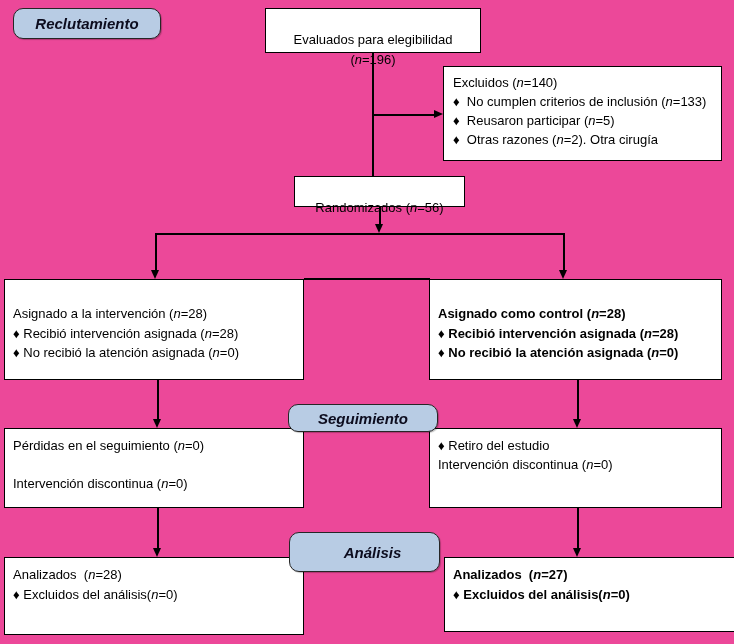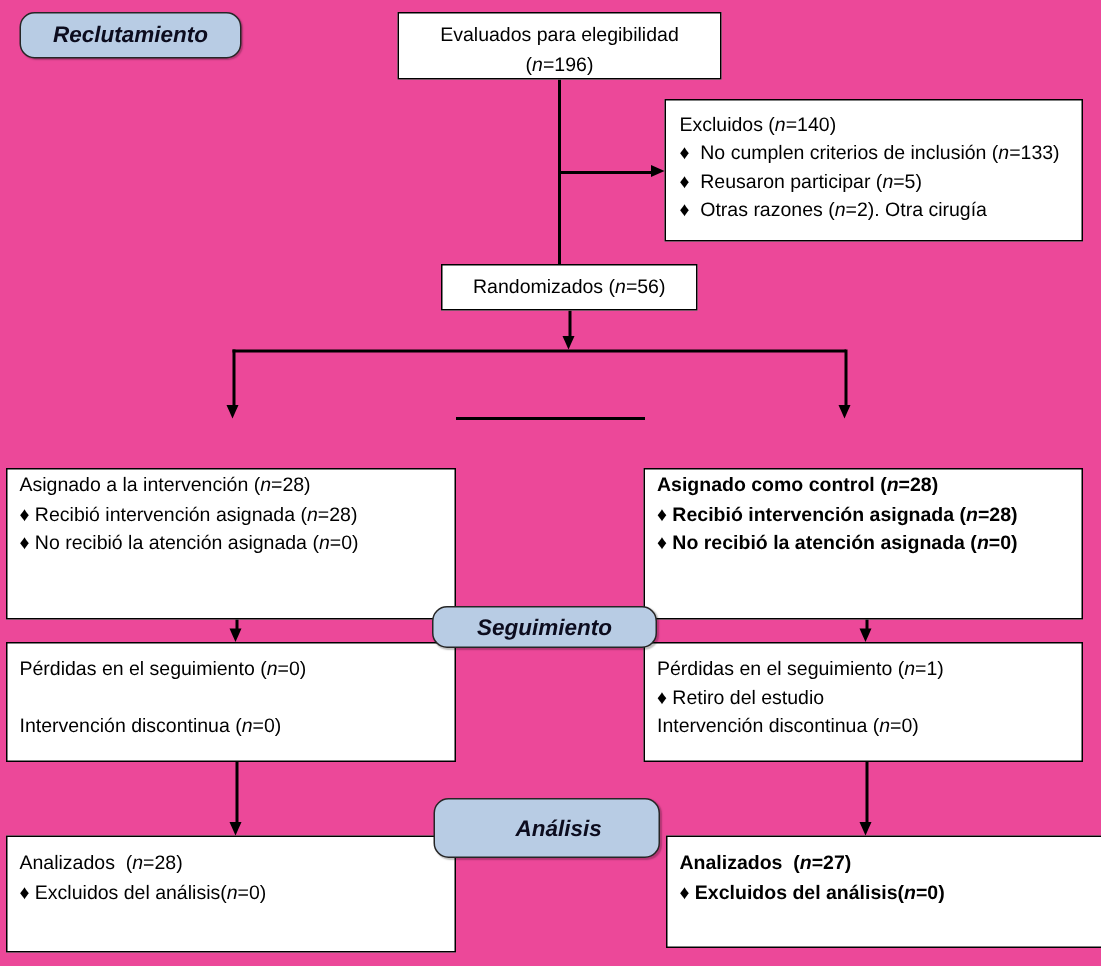--- a/index.html
+++ b/index.html
@@ -9,23 +9,23 @@
     overflow:hidden;
   }
   
   .pbox{
     position:absolute;background:#fff;border:1.4px solid #000;box-sizing:border-box;
     font-size:13px;color:#000;z-index:2;
   }
   .pbox .tline{white-space:pre;line-height:19px;}
   .pbox.center{text-align:center;}
   .pbox.center .tline{line-height:19.5px;}
-  .pad-a{padding:4px 4px 0 4px;}          
+  .pad-a{padding:21px 4px 0 4px;}          
   .pad-b{padding:6px 4px 0 9px;}          
-  .pad-c{padding:0 4px 0 8px;margin-top:33px;}          
+  .pad-c{padding:24px 4px 0 8px;}          
   .pad-c .tline{line-height:19.5px;}
   .pad-d{padding:7px 4px 0 8px;}          
   .pad-e{padding:7px 4px 0 8px;}          
   .pad-e .tline{line-height:20px;}
   .nvar{font-style:italic;}
   
   .badge{
     position:absolute;background:#b8cce4;border:1.4px solid #262626;border-radius:10px;
     box-sizing:border-box;display:flex;align-items:center;justify-content:center;
     font-size:15px;font-weight:700;font-style:italic;color:#0c0c1e;z-index:5;
@@ -104,21 +104,20 @@
       <div class="tline">♦ No recibió la atención asignada (<span class="nvar">n</span>=0)</div>
     </div>
 
   <div class="pbox pad-d" style="left:4px;top:428px;width:300px;height:80px;">
       <div class="tline">Pérdidas en el seguimiento (<span class="nvar">n</span>=0)</div>
       <div class="tline">&nbsp;</div>
       <div class="tline">Intervención discontinua (<span class="nvar">n</span>=0)</div>
     </div>
 
   <div class="pbox pad-d" style="left:429px;top:428px;width:293px;height:80px;">
-      <div class="tline">Pérdidas en el seguimiento (<span class="nvar">n</span>=1)</div>
       <div class="tline">♦ Retiro del estudio</div>
       <div class="tline">Intervención discontinua (<span class="nvar">n</span>=0)</div>
     </div>
 
   <div class="pbox pad-e" style="left:4px;top:557px;width:300px;height:78px;">
       <div class="tline">Analizados  (<span class="nvar">n</span>=28)</div>
       <div class="tline">♦ Excluidos del análisis(<span class="nvar">n</span>=0)</div>
     </div>
 
   <div class="pbox pad-e" style="left:444px;top:557px;width:293px;height:75px;font-weight:bold;">

